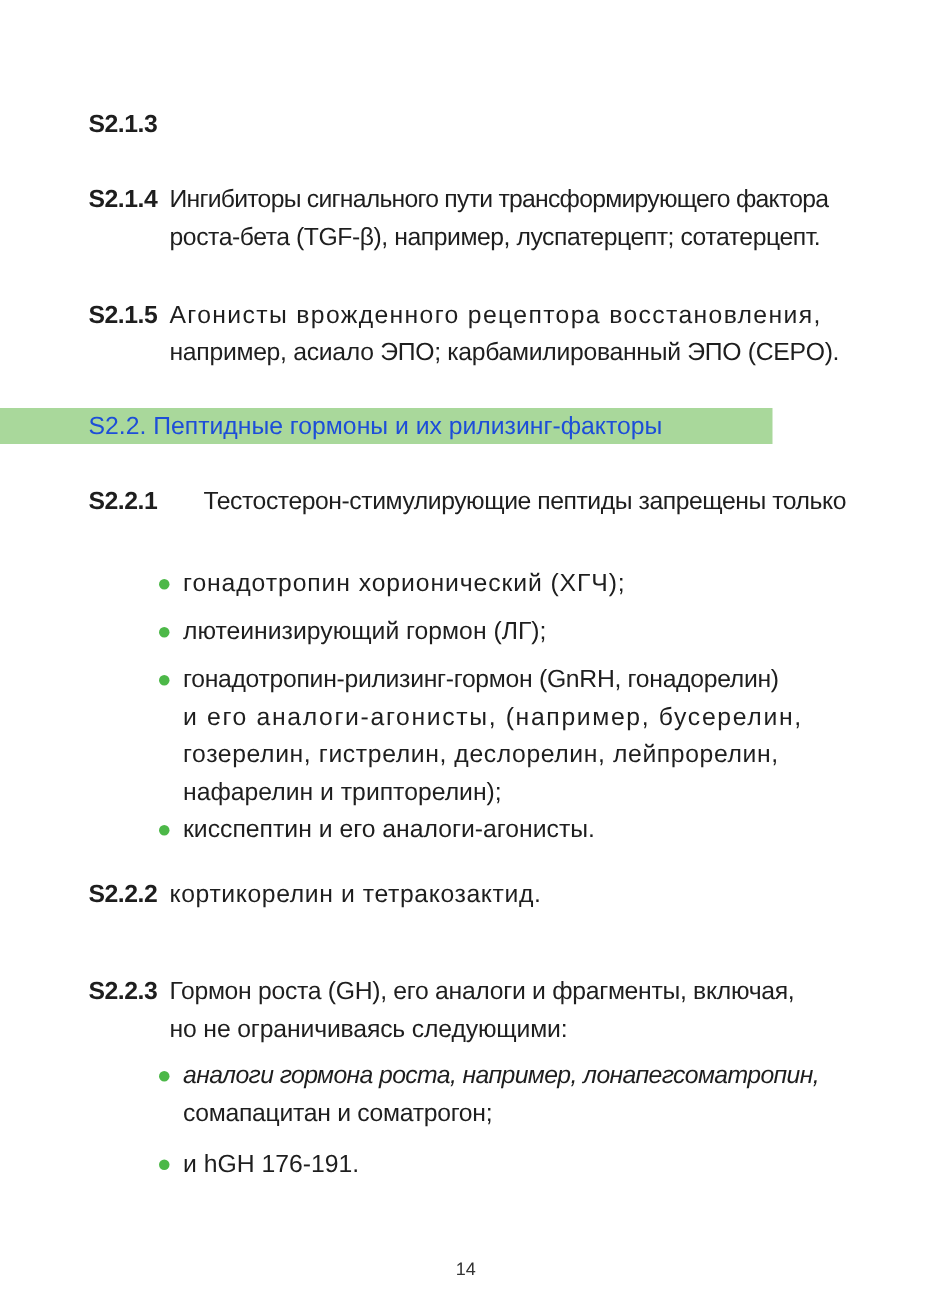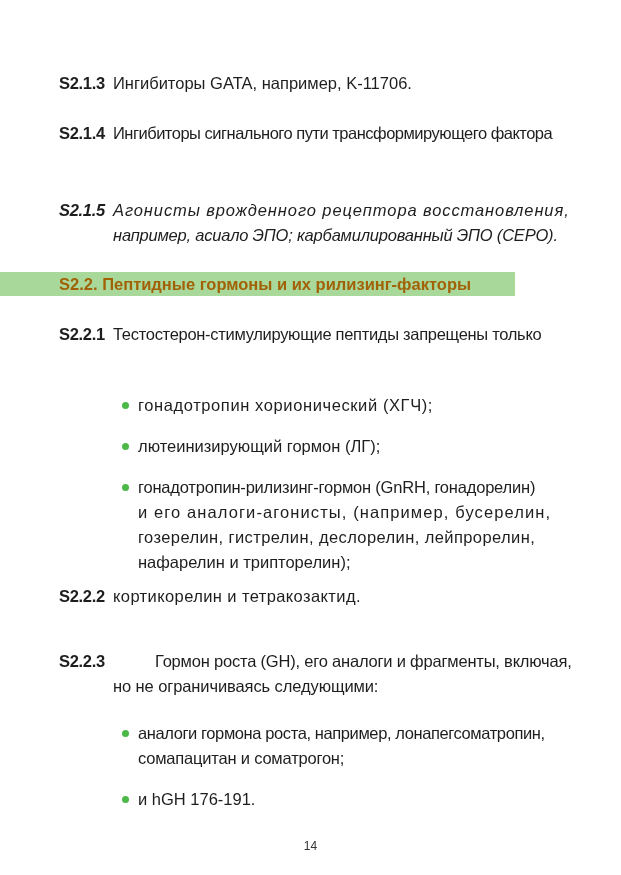--- a/index.html
+++ b/index.html
@@ -18,111 +18,113 @@
     font-weight: bold; letter-spacing: -0.3px;
   }
   .item .body { margin-left: 54px; }
   .item .line { display: block; white-space: nowrap; }
   .banner {
     position: absolute; left: 0; top: 272px; width: 515px; height: 24px;
     background: #a9d89b;
   }
   .banner-text {
     position: absolute; left: 59px; top: 272px; height: 24px; line-height: 24px;
-    font-weight: bold; font-size: 16.5px; white-space: nowrap; color: #a16207;
+    font-weight: normal; font-size: 16.5px; white-space: nowrap; color: #1d4ed8;
   }
   .bullets { position: absolute; left: 106px; width: 458px; font-size: 16.5px; line-height: 25px; }
-  .bullet { position: relative; padding-left: 16px; margin: 16px; }
+  .bullet { position: relative; padding-left: 16px; margin: 0; }
   .bullet .dot {
     position: absolute; left: 0; top: 9px; width: 7px; height: 7px;
     border-radius: 50%; background: #4cb848;
   }
   .bullet .line { display: block; white-space: nowrap; }
   .page-number {
     position: absolute; top: 839px; left: 0; width: 621px;
     text-align: center; font-size: 12px; color: #333;
   }
 </style>
 </head>
 <body>
 
 <div class="page">
 
   <div class="item" style="top:71px;">
     <span class="code">S2.1.3</span>
-    <div class="body">
-      <span class="line">Ингибиторы GATA, например, K-11706.</span>
-    </div>
   </div>
 
   <div class="item" style="top:121px;">
     <span class="code">S2.1.4</span>
     <div class="body">
       <span class="line" style="letter-spacing:-0.5px;">Ингибиторы сигнального пути трансформирующего фактора</span>
+      <span class="line" style="letter-spacing:-0.3px;">роста-бета (TGF-β), например, луспатерцепт; сотатерцепт.</span>
     </div>
   </div>
 
-  <div class="item" style="top:198px;font-style:italic;">
+  <div class="item" style="top:198px;">
     <span class="code">S2.1.5</span>
     <div class="body">
       <span class="line" style="letter-spacing:0.9px;">Агонисты врожденного рецептора восстановления,</span>
       <span class="line" style="letter-spacing:-0.2px;">например, асиало ЭПО; карбамилированный ЭПО (CEPO).</span>
     </div>
   </div>
 
   <div class="banner"></div>
   <div class="banner-text">
     <span>S2.2.</span>
     <span>Пептидные гормоны и их рилизинг-факторы</span>
   </div>
 
   <div class="item" style="top:322px;">
     <span class="code">S2.2.1</span>
     <div class="body">
-      <span class="line" style="letter-spacing:-0.3px;">Тестостерон-стимулирующие пептиды запрещены только</span>
+      <span class="line" style="letter-spacing:-0.3px;text-align:right;">Тестостерон-стимулирующие пептиды запрещены только</span>
     </div>
   </div>
 
   <div class="bullets" style="top:377px;">
     <div class="bullet" style="margin-bottom:7px;">
       <span class="dot"></span>
       <span class="line" style="letter-spacing:0.6px;">гонадотропин хорионический (ХГЧ);</span>
     </div>
     <div class="bullet" style="margin-bottom:7px;">
       <span class="dot"></span>
       <span class="line">лютеинизирующий гормон (ЛГ);</span>
     </div>
     <div class="bullet" style="margin-bottom:0;">
       <span class="dot"></span>
       <span class="line" style="letter-spacing:-0.2px;">гонадотропин-рилизинг-гормон (GnRH, гонадорелин)</span>
       <span class="line" style="letter-spacing:1.1px;">и его аналоги-агонисты, (например, бусерелин,</span>
       <span class="line" style="letter-spacing:0.4px;">гозерелин, гистрелин, деслорелин, лейпрорелин,</span>
       <span class="line">нафарелин и трипторелин);</span>
     </div>
+    <div class="bullet">
+      <span class="dot"></span>
+      <span class="line">кисспептин и его аналоги-агонисты.</span>
+    </div>
   </div>
 
   <div class="item" style="top:584px;">
     <span class="code">S2.2.2</span>
     <div class="body">
       <span class="line" style="letter-spacing:0.4px;">кортикорелин и тетракозактид.</span>
     </div>
   </div>
 
   <div class="item" style="top:649px;">
     <span class="code">S2.2.3</span>
     <div class="body">
-      <span class="line" style="letter-spacing:-0.2px;margin-left:42px;">Гормон роста (GH), его аналоги и фрагменты, включая,</span>
+      <span class="line" style="letter-spacing:-0.2px;">Гормон роста (GH), его аналоги и фрагменты, включая,</span>
       <span class="line" style="letter-spacing:-0.1px;">но не ограничиваясь следующими:</span>
     </div>
   </div>
 
   <div class="bullets" style="top:705px;">
     <div class="bullet" style="margin-bottom:9px;">
       <span class="dot"></span>
-      <span class="line" style="letter-spacing:-0.4px;">аналоги гормона роста, например, лонапегсоматропин,</span>
+      <span class="line" style="letter-spacing:-0.4px;font-style:italic;">аналоги гормона роста, например, лонапегсоматропин,</span>
       <span class="line" style="letter-spacing:-0.2px;">сомапацитан и соматрогон;</span>
     </div>
     <div class="bullet">
       <span class="dot"></span>
       <span class="line">и hGH 176-191.</span>
     </div>
   </div>
 
   <div class="page-number">14</div>
 </div>

